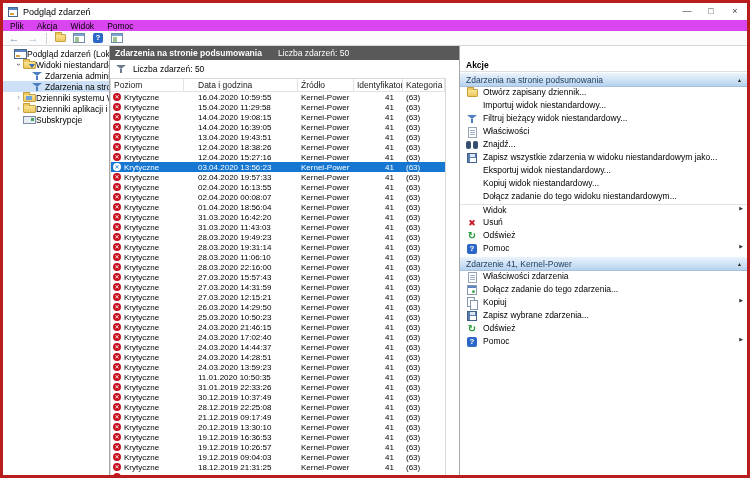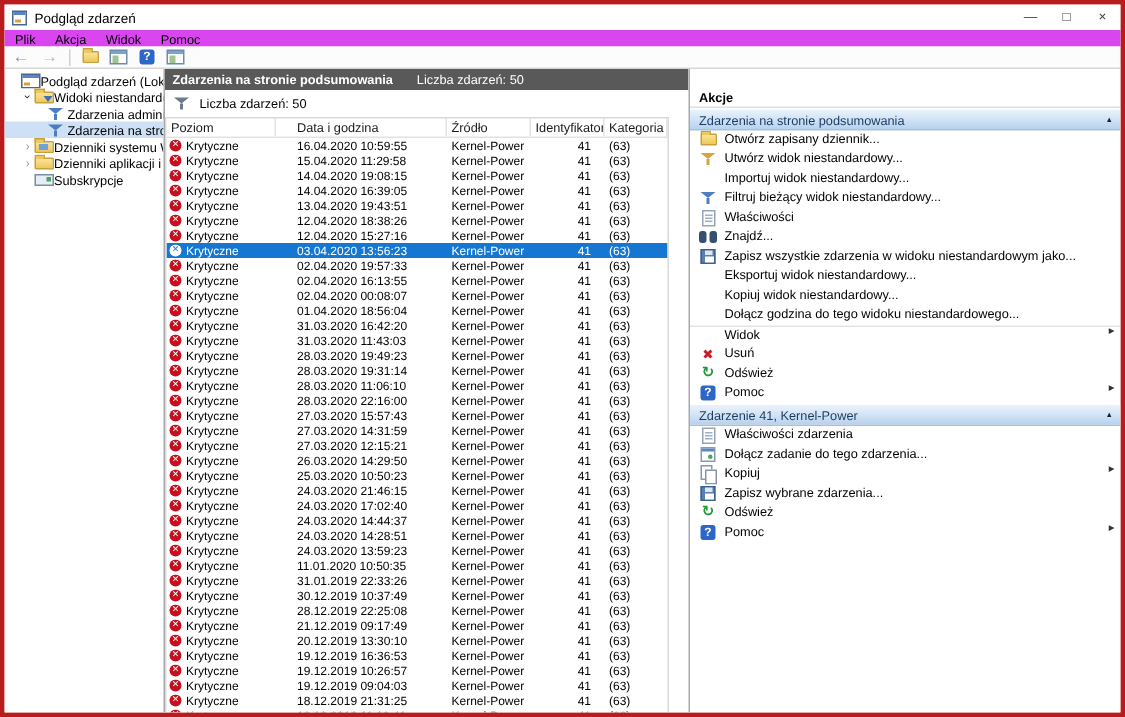--- a/index.html
+++ b/index.html
@@ -609,26 +609,20 @@
             <div>Zdarzenia na stronie podsumowania</div>
             <div class="arrow">▲</div>
           </div>
           <div class="act-item">
             <div class="icbox">
               <div class="ic ic-folder"></div>
             </div>
             <div>Otwórz zapisany dziennik...</div>
           </div>
           <div class="act-item">
-            <div class="icbox">
-              <div class="ic ic-funnel gold"></div>
-            </div>
-            <div>Utwórz widok niestandardowy...</div>
-          </div>
-          <div class="act-item">
             <div class="icbox"></div>
             <div>Importuj widok niestandardowy...</div>
           </div>
           <div class="act-item">
             <div class="icbox">
               <div class="ic ic-funnel"></div>
             </div>
             <div>Filtruj bieżący widok niestandardowy...</div>
           </div>
           <div class="act-item">
@@ -652,21 +646,21 @@
           <div class="act-item">
             <div class="icbox"></div>
             <div>Eksportuj widok niestandardowy...</div>
           </div>
           <div class="act-item">
             <div class="icbox"></div>
             <div>Kopiuj widok niestandardowy...</div>
           </div>
           <div class="act-item">
             <div class="icbox"></div>
-            <div>Dołącz godzina do tego widoku niestandardowego...</div>
+            <div>Dołącz zadanie do tego widoku niestandardowym...</div>
           </div>
           <div class="act-item sep">
             <div class="icbox"></div>
             <div>Widok</div>
             <div class="sub">▶</div>
           </div>
           <div class="act-item">
             <div class="icbox">
               <div class="ic ic-x"></div>
             </div>

